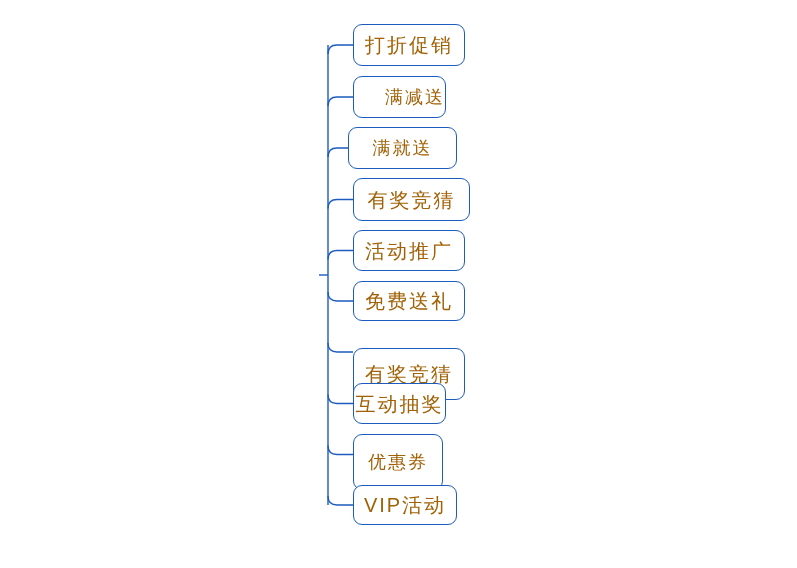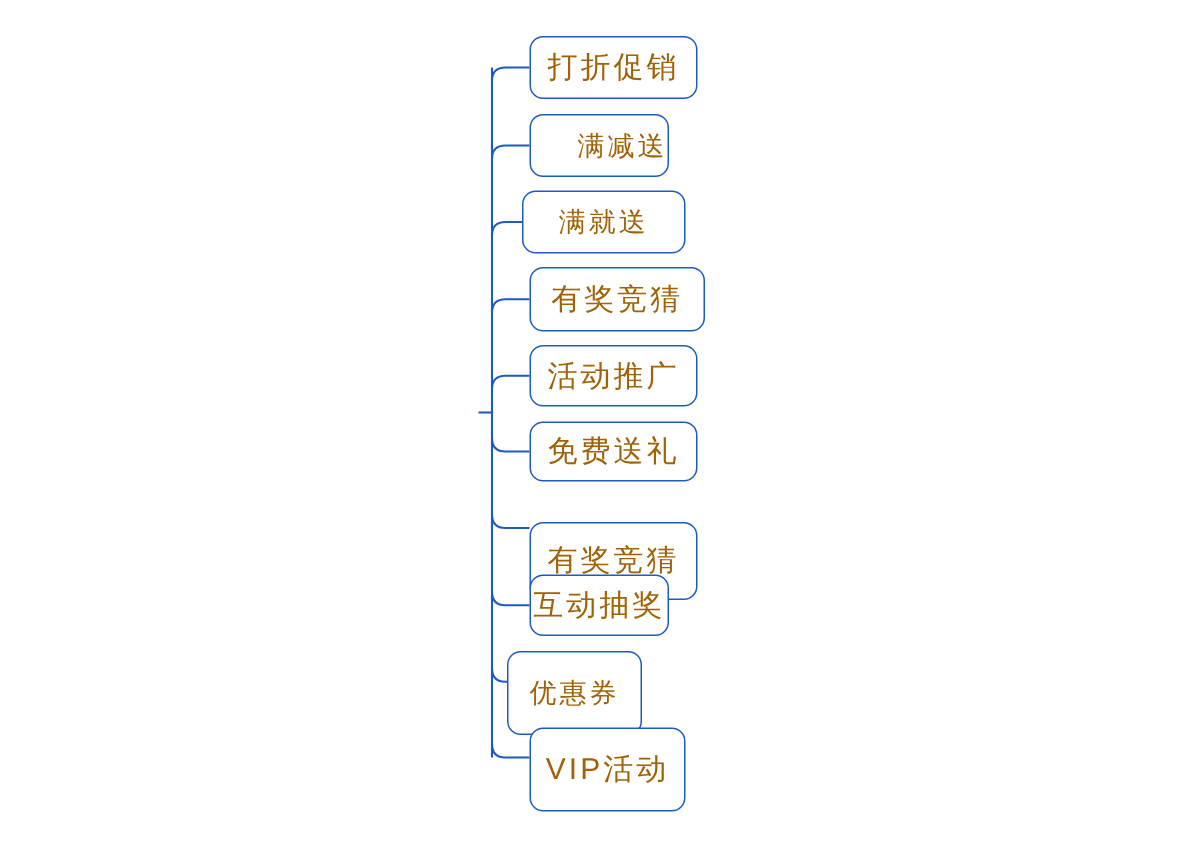--- a/index.html
+++ b/index.html
@@ -95,21 +95,21 @@
       </div>
       <div class="node child large" style="left: 353px; top: 281px; width: 112px; height: 40px;">
         <span class="node-label">免费送礼</span>
       </div>
       <div class="node child large" style="left: 353px; top: 348px; width: 112px; height: 52px;">
         <span class="node-label">有奖竞猜</span>
       </div>
       <div class="node child large" style="left: 353px; top: 383px; width: 93px; height: 41px;">
         <span class="node-label">互动抽奖</span>
       </div>
-      <div class="node child" style="left: 338px; top: 434px; width: 90px; height: 56px;">
+      <div class="node child" style="left: 353px; top: 434px; width: 90px; height: 56px;">
         <span class="node-label">优惠券</span>
       </div>
-      <div class="node child large" style="left: 353px; top: 485px; width: 104px; height: 56px;">
+      <div class="node child large" style="left: 353px; top: 485px; width: 104px; height: 40px;">
         <span class="node-label">VIP活动</span>
       </div>
     </div>
 
 </div>
 
 </body></html>

